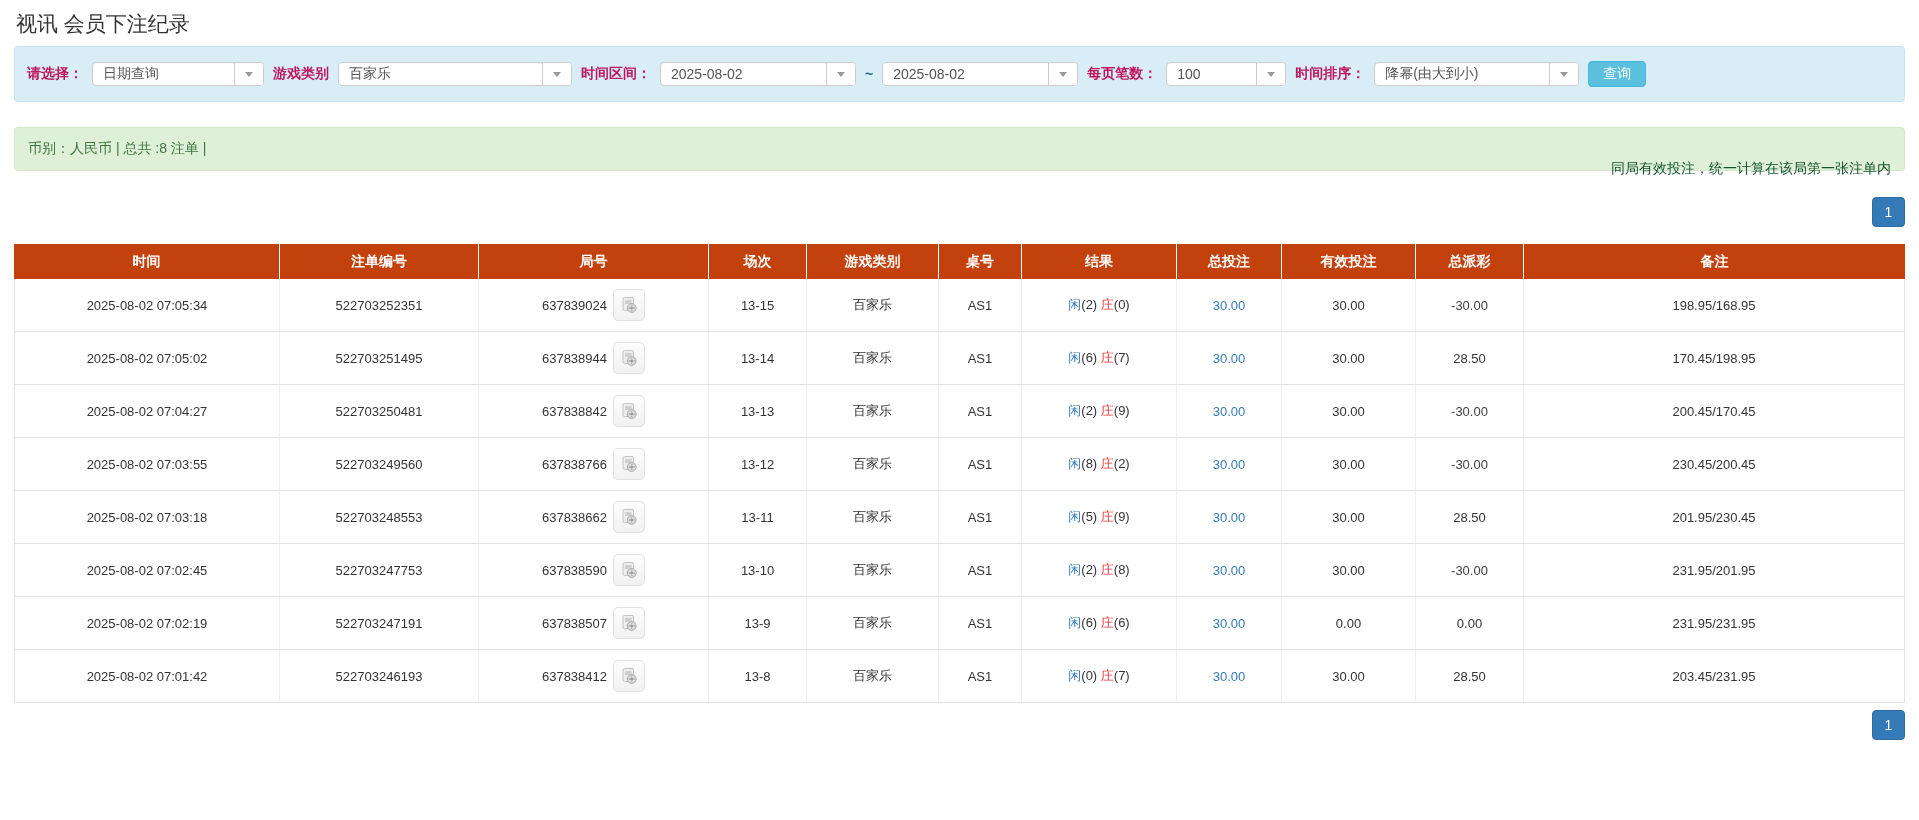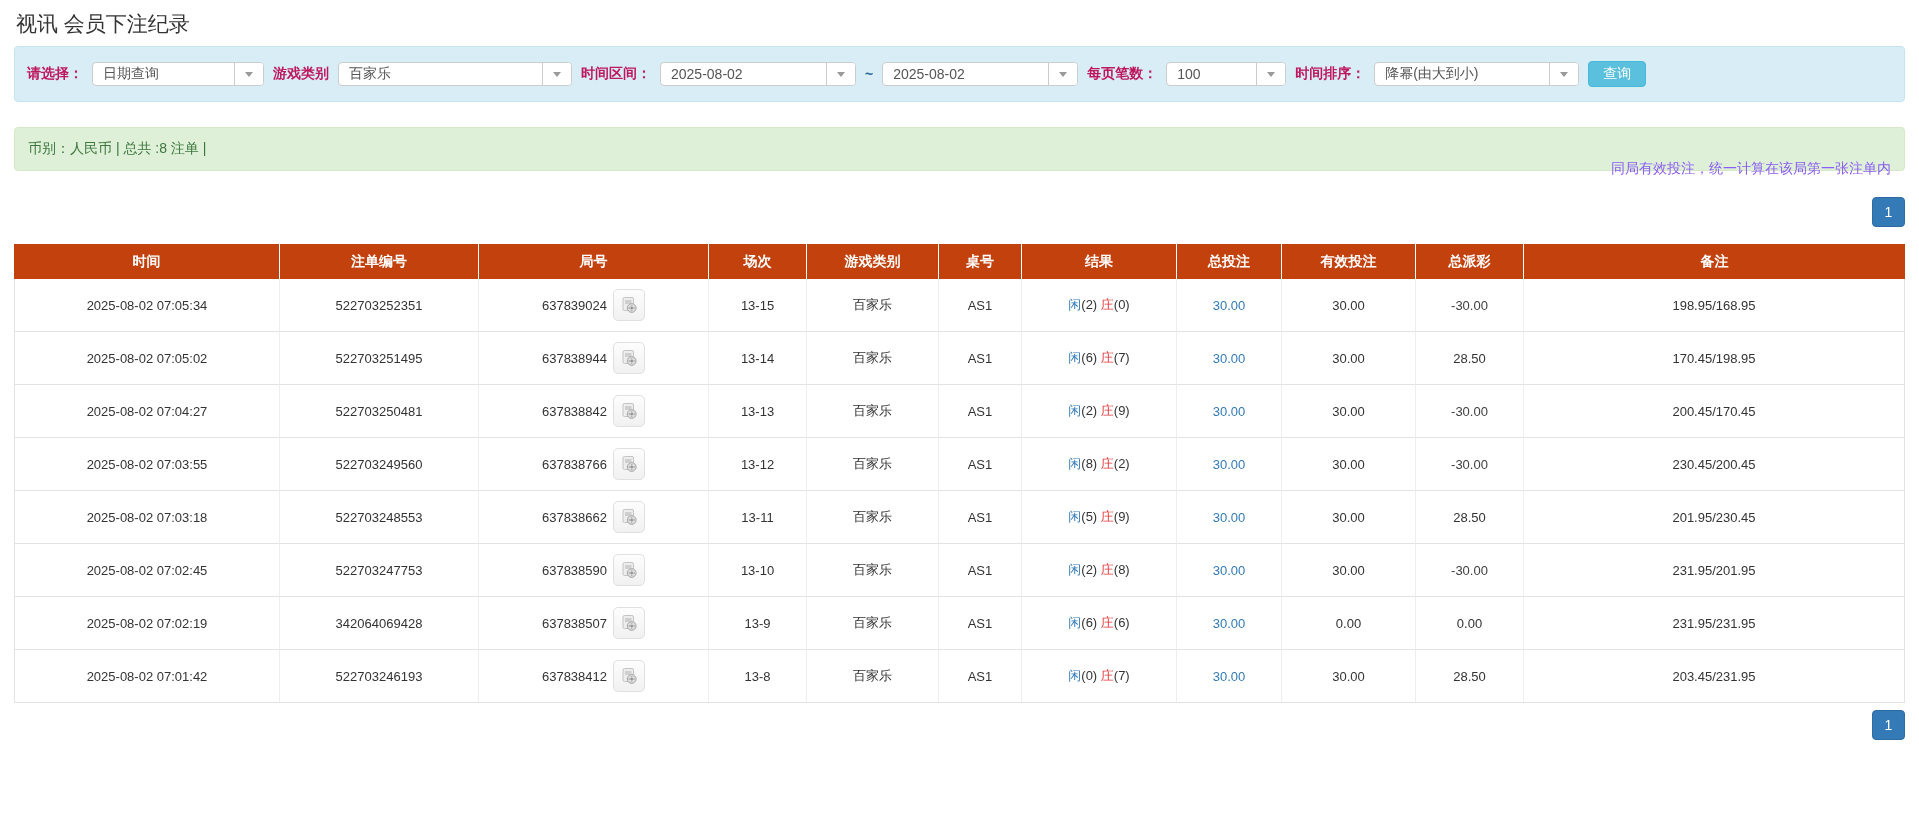--- a/index.html
+++ b/index.html
@@ -25,21 +25,21 @@
   .w-size { width: 120px; } .w-sort { width: 205px; }
   .tilde { color: #2a6496; font-weight: bold; font-size: 14px; }
   .btn-search { background: #5bc0de; border: 1px solid #46b8da; color: #fff; font-size: 14px;
     border-radius: 4px; height: 26px; padding: 0 14px; cursor: pointer; }
 
   
   .summary-bar { margin-top: 25px; background: #dff0d8; border: 1px solid #d6e9c6; border-radius: 4px;
     height: 44px; padding: 0 13px; display: flex; align-items: center; justify-content: space-between;
     font-size: 14px; }
   .summary-left { color: #3c763d; }
-  .summary-right { color: #8b5cf6; margin-top: 39px; }
+  .summary-right { color: #14532d; margin-top: 39px; }
 
   
   .pager { display: flex; justify-content: flex-end; margin-top: 26px; }
   .page-btn { background: #337ab7; border: 1px solid #2e6da4; color: #fff; width: 33px; height: 30px;
     border-radius: 4px; display: flex; align-items: center; justify-content: center; font-size: 14px;
     cursor: pointer; }
   .pager-bottom { margin-top: 7px; }
 
   
   table.bets { width: 100%; border-collapse: separate; border-spacing: 0; margin-top: 17px;
@@ -348,21 +348,21 @@
       <span class="res-player">闲</span><span class="res-pv">(2) </span>
       <span class="res-banker">庄</span><span class="res-bv">(8)</span>
     </td>
     <td><span class="val-link">30.00</span></td>
     <td>30.00</td>
     <td class="neg">-30.00</td>
     <td>231.95/201.95</td>
   </tr>
         <tr>
     <td>2025-08-02 07:02:19</td>
-    <td>342064069428</td>
+    <td>522703247191</td>
     <td>
       <span class="round-cell-inner">
         <span class="round-no-text">637838507</span>
         <span class="video-btn">
           <svg width="18" height="18" viewBox="0 0 18 18">
             <rect x="3" y="1.5" width="10.5" height="13" rx="1.5" fill="#ededed" stroke="#c4c4c4"></rect>
             <rect x="5" y="4" width="6.5" height="4" rx="0.5" fill="#cfcfcf"></rect>
             <circle cx="11.7" cy="12" r="4.4" fill="#dedede" stroke="#a8a8a8"></circle>
             <circle cx="11.7" cy="12" r="1.3" fill="#909090"></circle>
             <circle cx="11.7" cy="9.6" r="0.9" fill="#b5b5b5"></circle>

